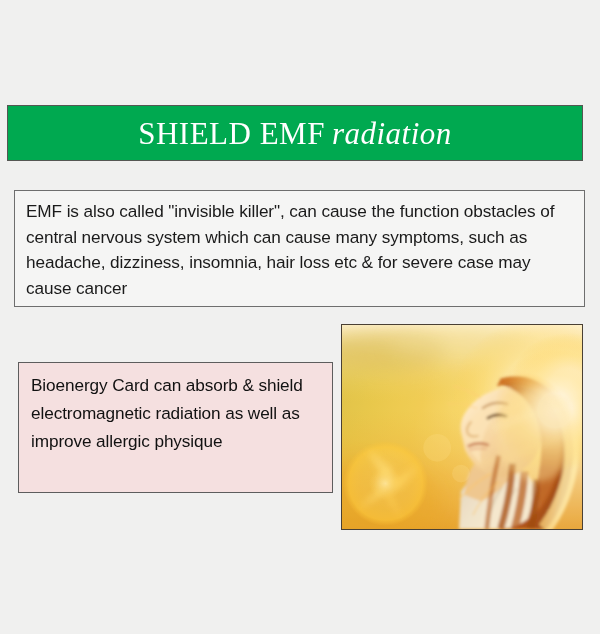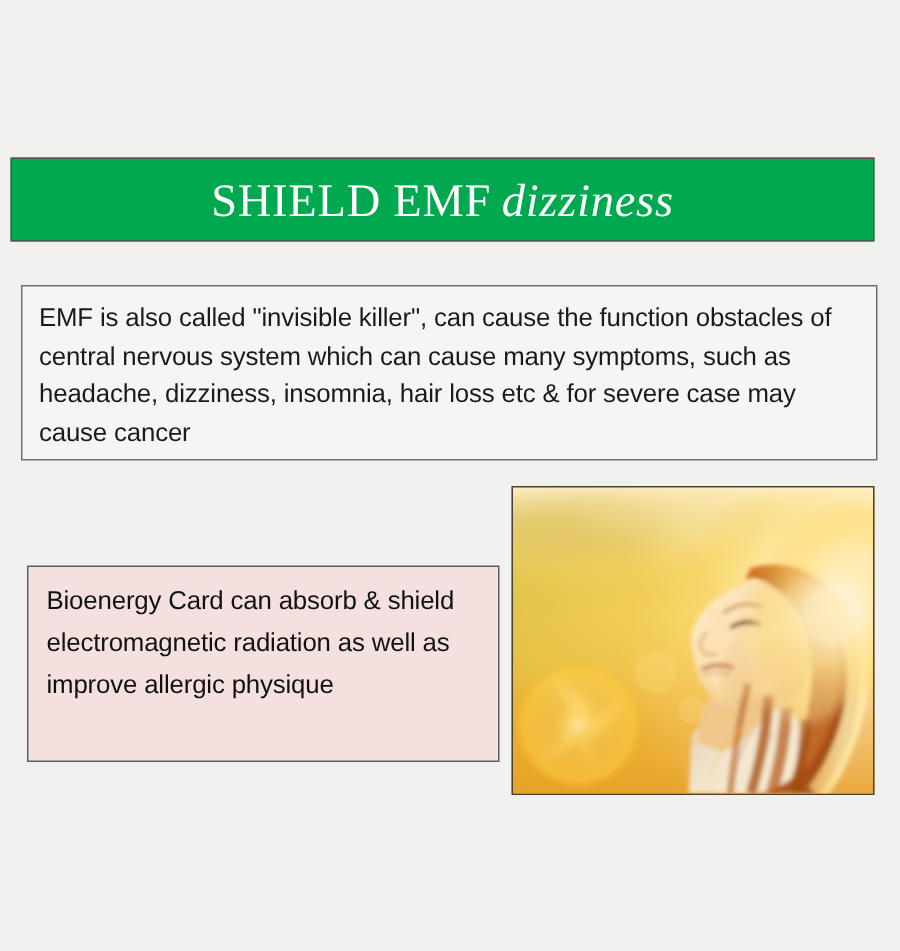--- a/index.html
+++ b/index.html
@@ -65,21 +65,21 @@
     font-size: 17.2px;
     line-height: 25.5px;
     color: #1a1a1a;
     letter-spacing: -0.1px;
   }
 
   
   .pink-box {
     position: absolute;
     left: 18px;
-    top: 377px;
+    top: 362px;
     width: 315px;
     height: 131px;
     background: #f5e0e0;
     border: 1px solid #5d5d5d;
     box-sizing: border-box;
     padding: 8px 10px 6px 12px;
   }
   .pink-box p {
     margin: 0;
     font-family: "Liberation Sans", sans-serif;
@@ -109,21 +109,21 @@
     display: block;
   }
 </style>
 </head>
 <body>
 
 <div class="slide">
 
   <div class="title-banner">
     <div class="title-text">
-      <span>SHIELD EMF</span><span class="italic-part">dizziness</span>
+      <span>SHIELD EMF</span><span class="italic-part">radiation</span>
     </div>
   </div>
 
   <div class="info-box">
     <p>EMF is also called "invisible killer", can cause the function obstacles of central nervous system which can cause many symptoms, such as headache, dizziness, insomnia, hair loss etc &amp; for severe case may cause cancer</p>
   </div>
 
   <div class="pink-box">
     <p>Bioenergy Card can absorb &amp; shield electromagnetic radiation as well as improve allergic physique</p>
   </div>

